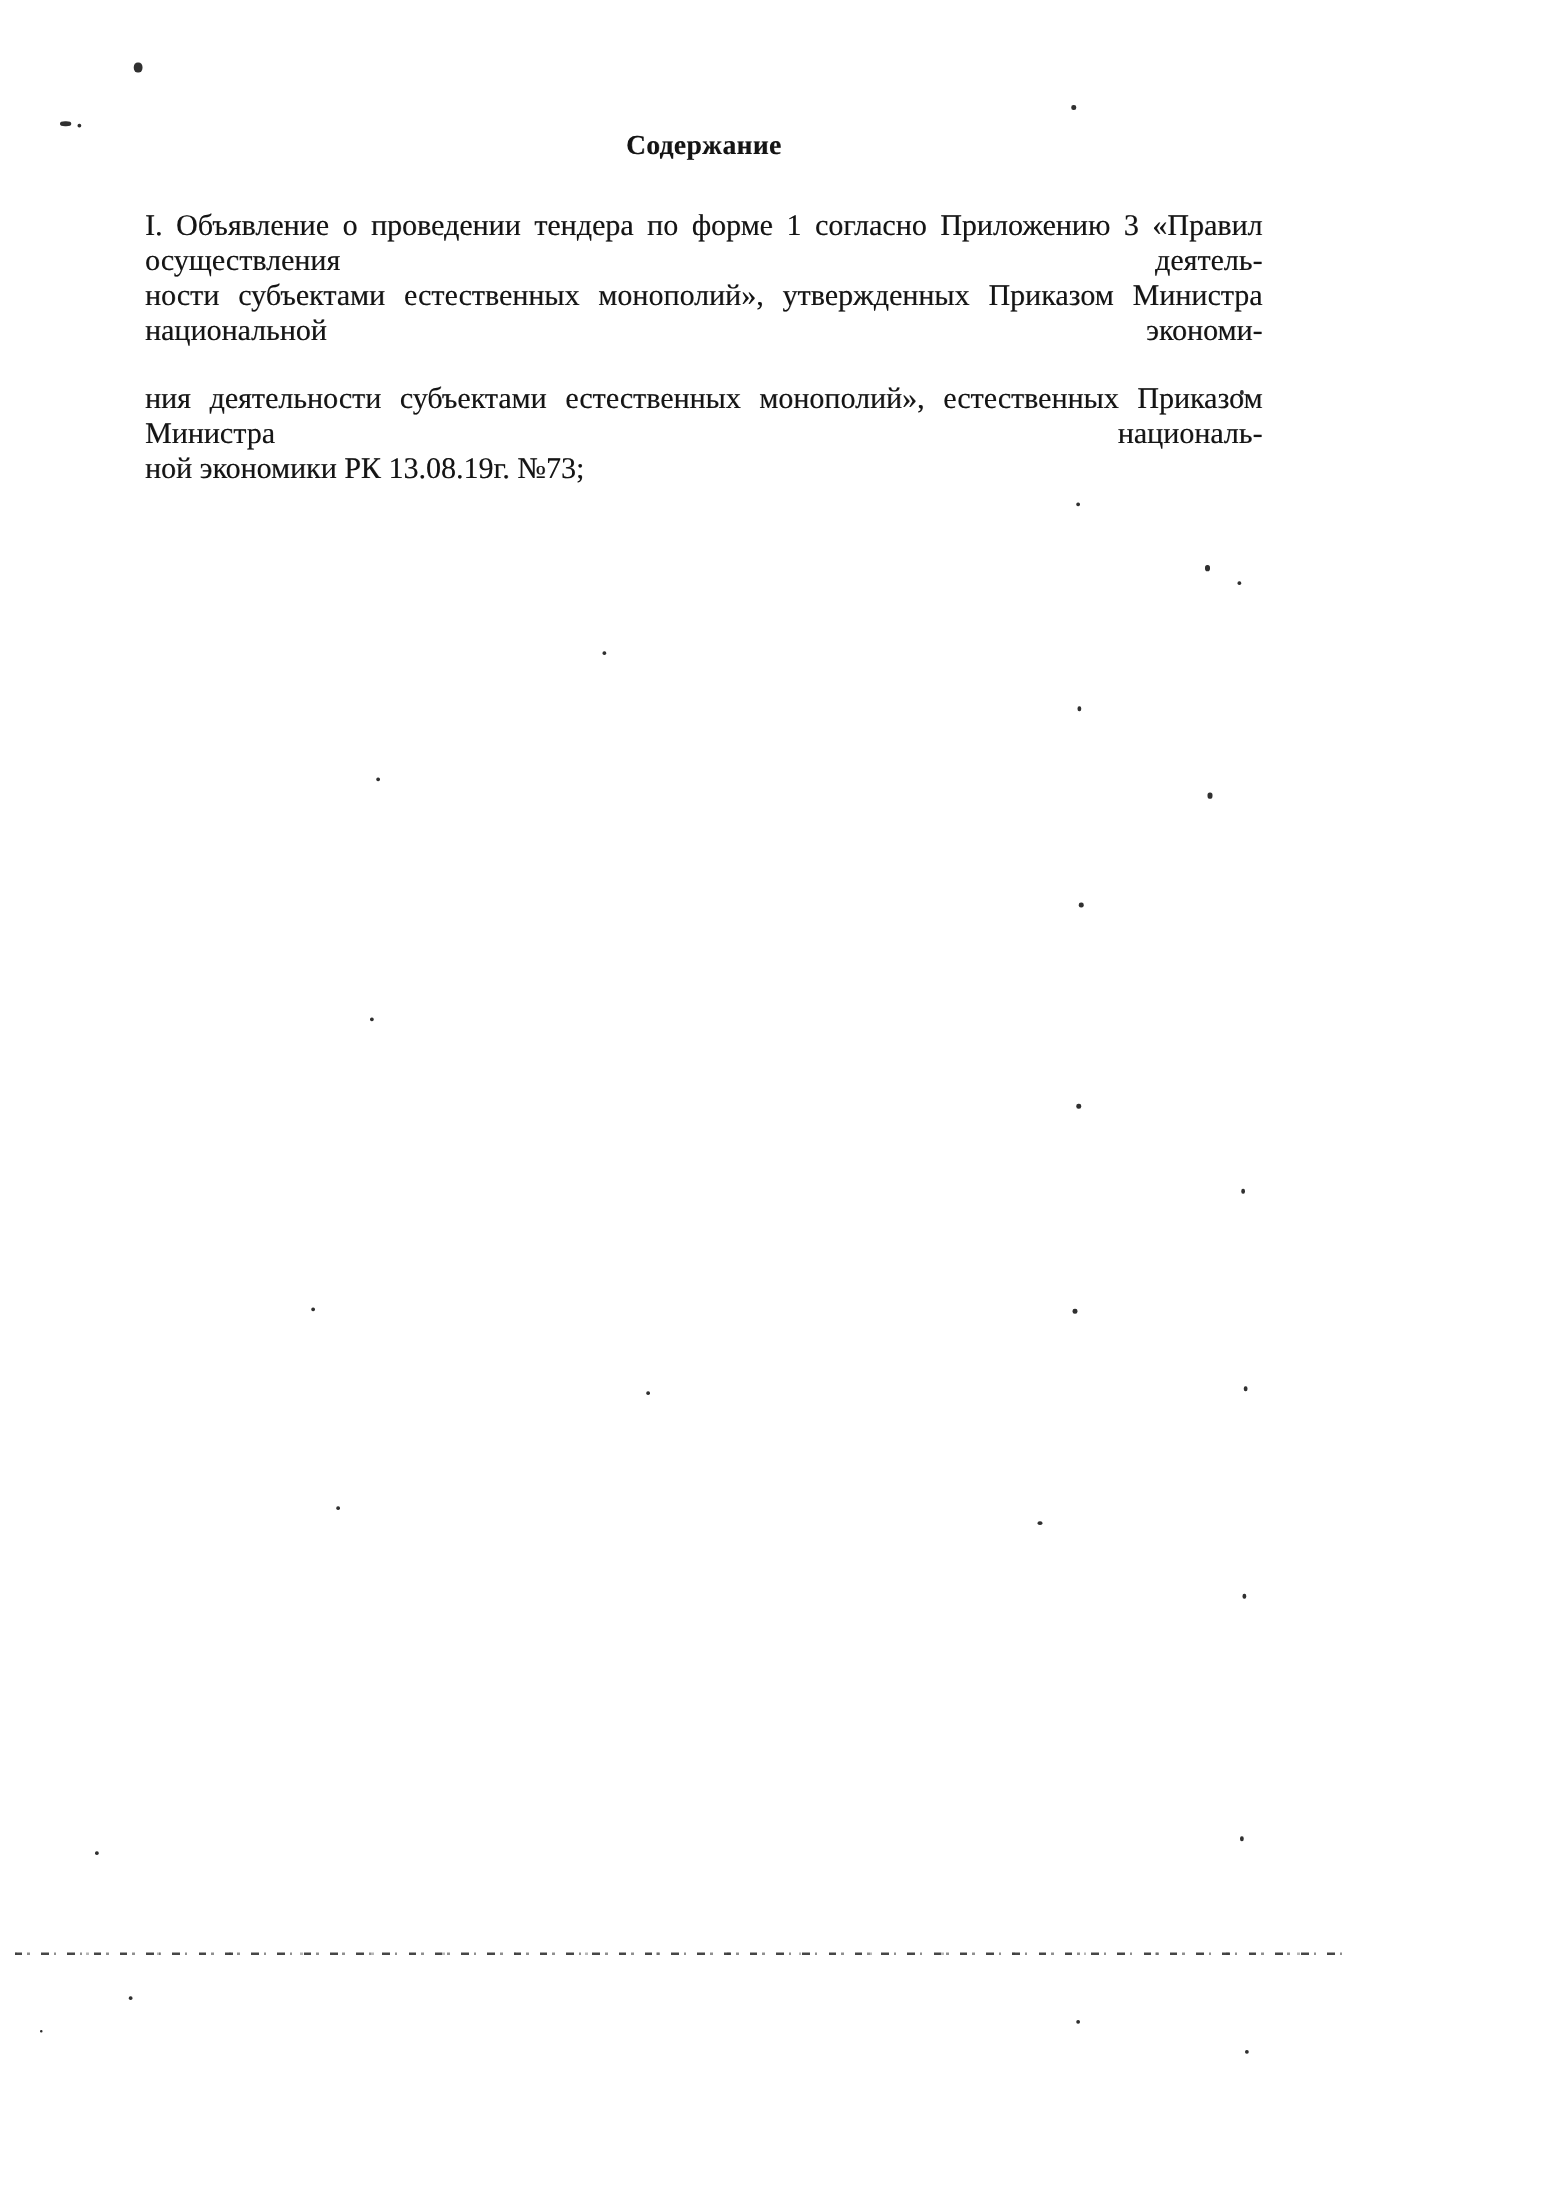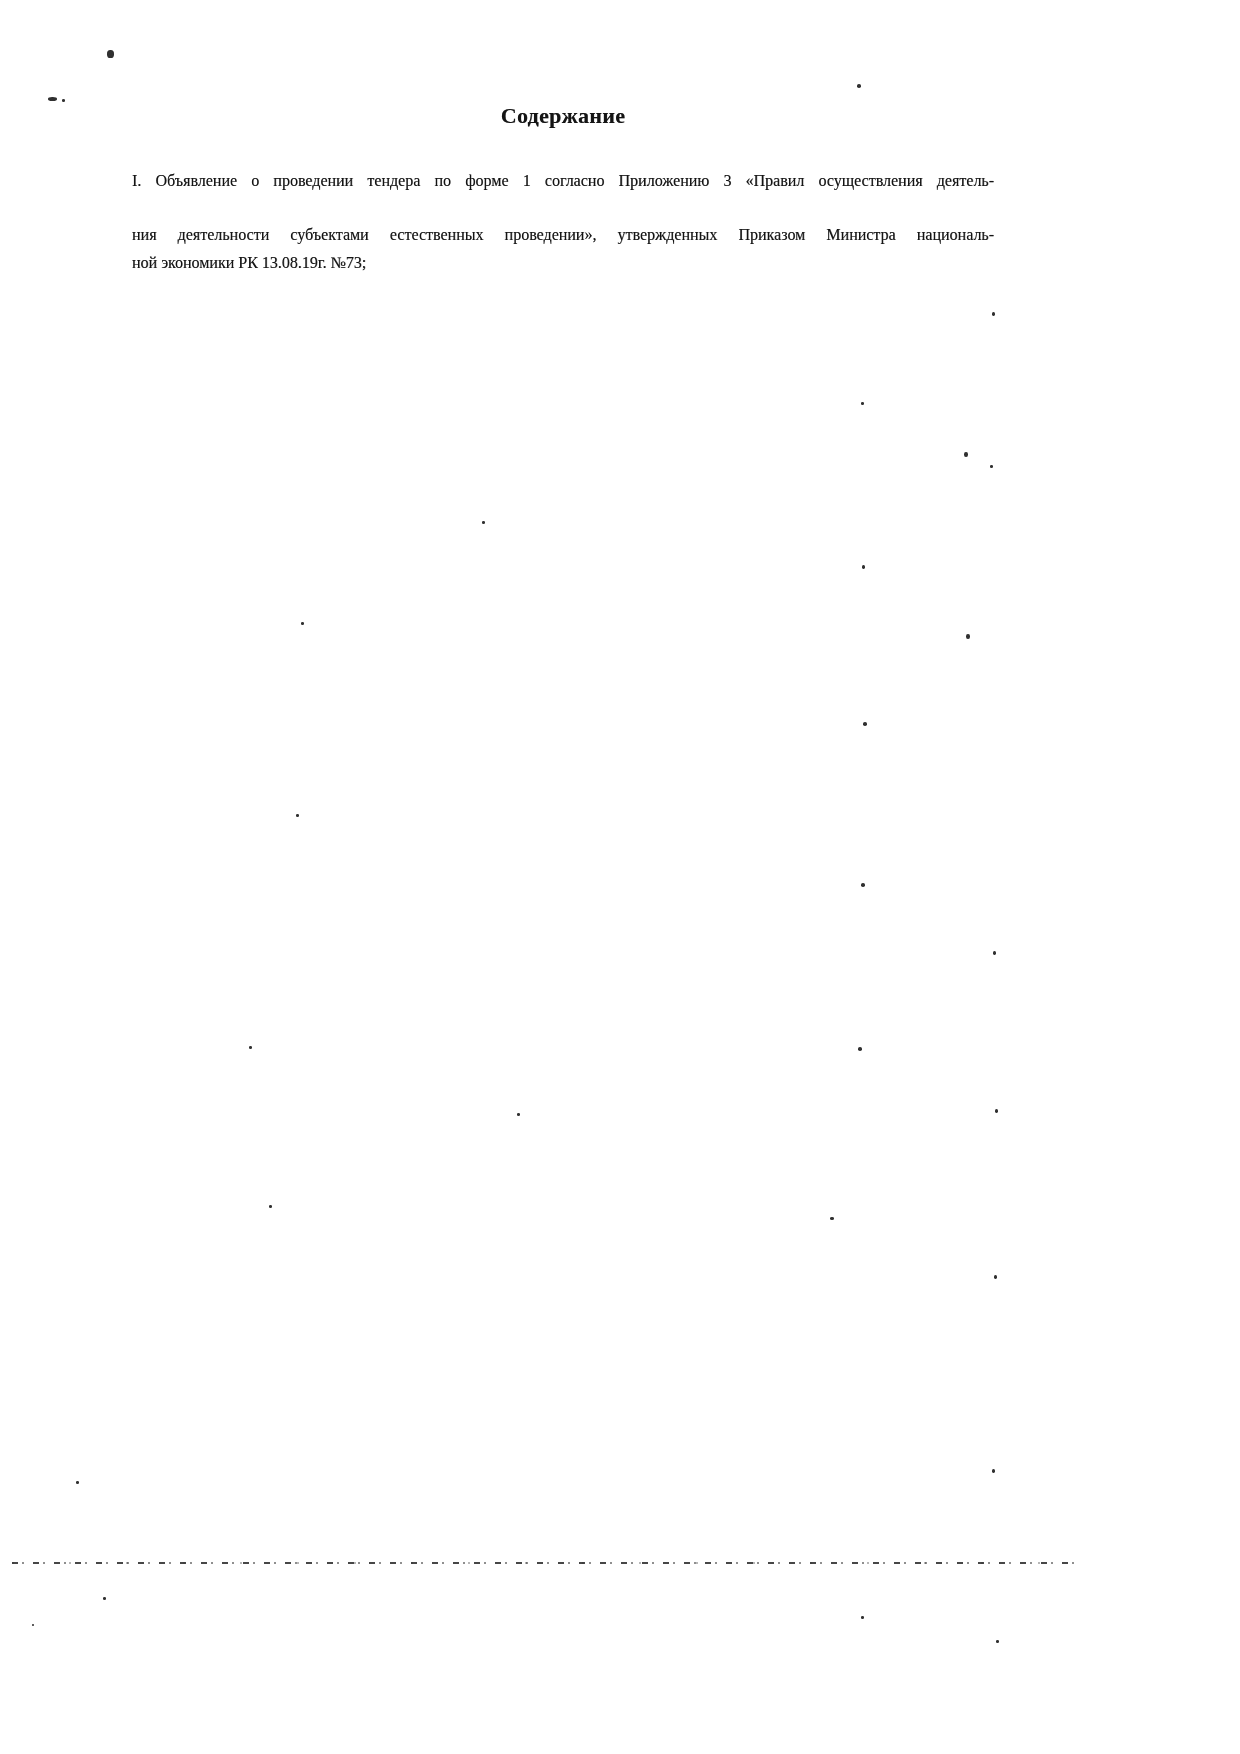--- a/index.html
+++ b/index.html
@@ -20,22 +20,22 @@
     text-shadow: 0.35px 0.35px 0 rgba(0,0,0,0.45);
   }
   .doc-title {
     font-size: 22px;
     line-height: 26px;
     font-weight: bold;
     text-align: center;
     letter-spacing: 0.3px;
   }
   .para {
-    margin: 16px;
-    font-size: 16px;
+    margin: 0;
+    font-size: 24px;
     line-height: 28px;
   }
   .para.p1 { margin-top: 38px; }
   .para.p2 { margin-top: 26px; }
   .para.p3 { margin-top: 14px; }
   .ln { display: block; }
   .ln.just {
     text-align: justify;
     text-align-last: justify;
   }
@@ -79,24 +79,25 @@
 </style>
 </head>
 <body>
 
 <div class="page">
 
   <div class="doc-title">Содержание</div>
 
   <p class="para p1">
     <span class="ln just">I. Объявление о проведении тендера по форме 1 согласно Приложению 3 «Правил осуществления деятель-</span>
+    <span class="ln just">ности субъектами естественных монополий», утвержденных Приказом Министра национальной экономи-</span>
   </p>
 
   <p class="para p2">
-    <span class="ln just">ния деятельности субъектами естественных проведении», утвержденных Приказом Министра националь-</span>
+    <span class="ln just">ния деятельности субъектами естественных монополий», естественных Приказом Министра националь-</span>
     <span class="ln">ной экономики РК 13.08.19г. №73;</span>
   </p>
 
 
   <div class="v-dotted-line" style="left: 1223px;"></div>
   <div class="h-dashed-line" style="top: 1562px;"></div>
 
 <div class="speck" style="left: 107px; top: 50px; width: 7px; height: 8px; background: rgb(26, 26, 26);"></div>
     <div class="speck" style="left: 48px; top: 97px; width: 9px; height: 4px; background: rgb(26, 26, 26);"></div>
     <div class="speck" style="left: 62px; top: 99px; width: 3px; height: 3px; background: rgb(26, 26, 26);"></div>

